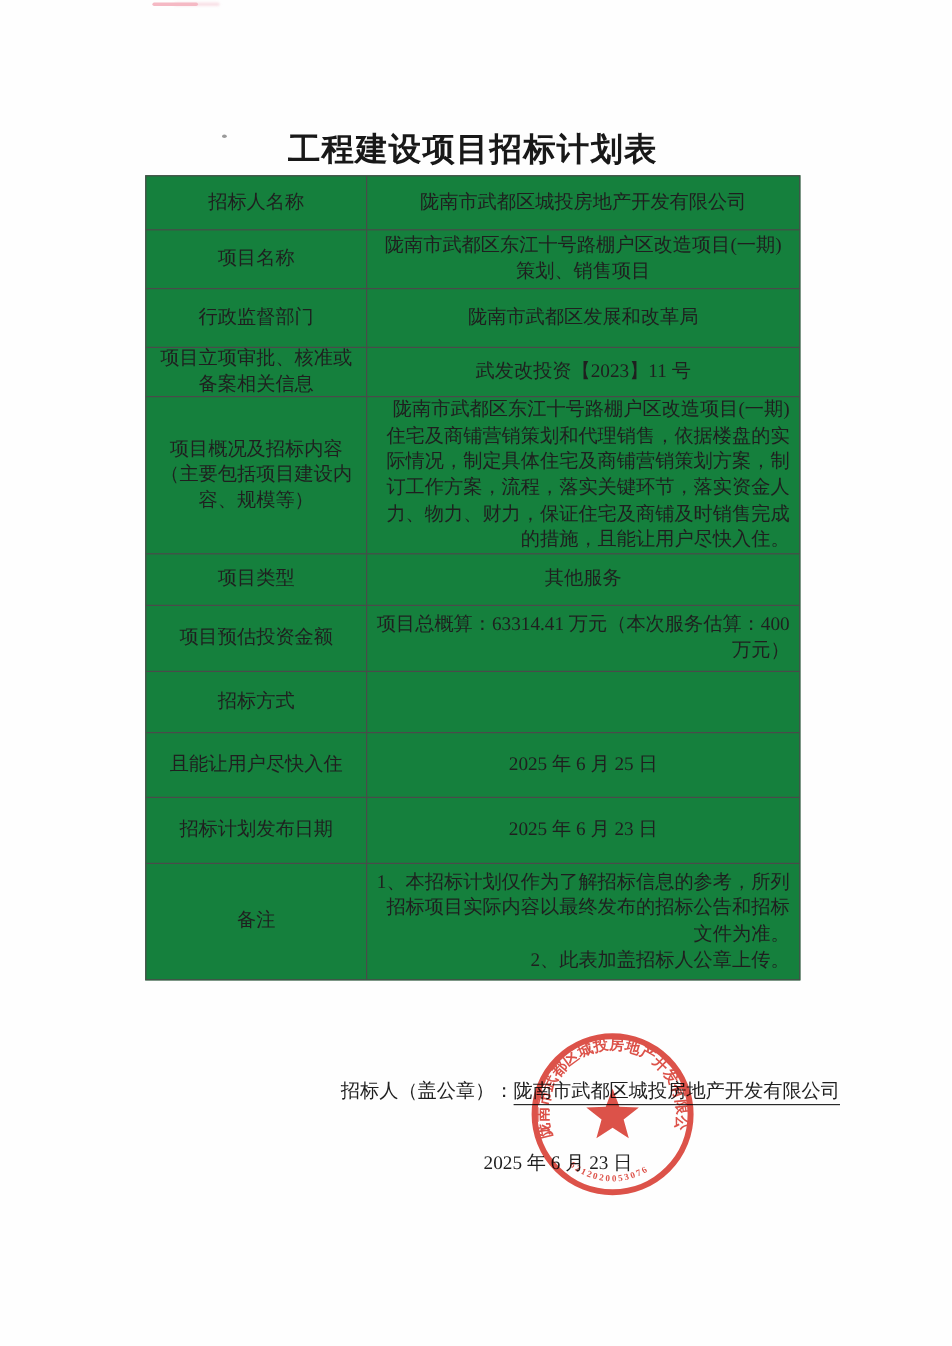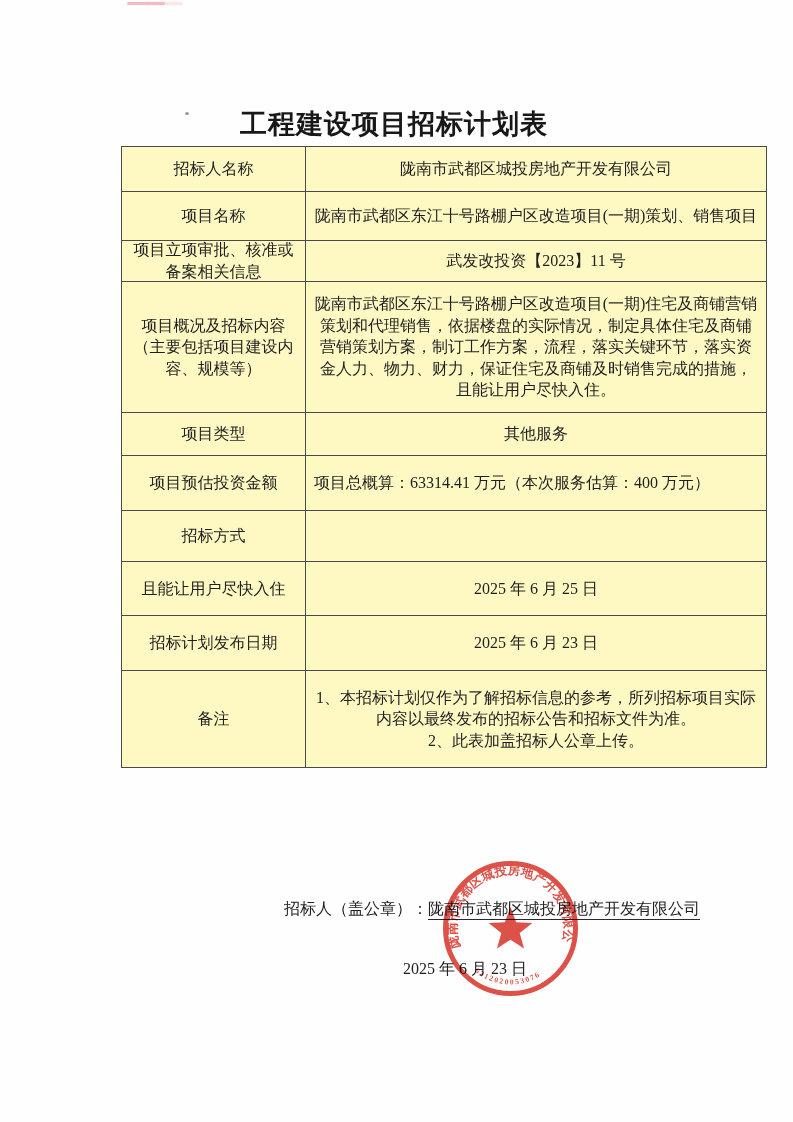--- a/index.html
+++ b/index.html
@@ -31,23 +31,23 @@
     position: absolute; left: 121px; top: 106px; width: 546px;
     text-align: center;
     font-family: Liberation Sans, sans-serif;
     font-weight: 700;
     font-size: 27px;
     letter-spacing: 1px;
     color: #181818;
   }
   
   .tender-table {
-    position: absolute; left: 121px; top: 146px; width: 646px;
+    position: absolute; left: 121px; top: 146px; width: 546px;
     border: 1px solid #4a4a4a;
-    background: #fef9c3;
+    background: #15803d;
   }
   .trow { display: flex; width: 100%; }
   .trow + .trow { border-top: 1px solid #4a4a4a; }
   .cell { display: flex; align-items: center; }
   .cell.label {
     width: 184px; flex: 0 0 184px;
     border-right: 1px solid #4a4a4a;
     justify-content: center;
     text-align: center;
     padding: 2px 6px;
@@ -55,21 +55,21 @@
     line-height: 1.35;
   }
   .cell.value {
     flex: 1 1 auto;
     padding: 4px 8px;
     font-size: 16px;
     line-height: 1.35;
     white-space: pre-line;
   }
   .cell.value.center { justify-content: center; text-align: center; }
-  .cell.value.left   { justify-content: flex-start; text-align: center; }
+  .cell.value.left   { justify-content: flex-start; text-align: right; }
   
   .sig-line {
     position: absolute; left: 284px; top: 899px;
     font-size: 16px; white-space: nowrap; text-align: right;
   }
   .sig-line .uline {
     border-bottom: 1px solid #2a2a2a;
     padding-bottom: 2px;
   }
   .date-line {
@@ -101,20 +101,24 @@
   <div class="doc-title">工程建设项目招标计划表</div>
 
   <div class="tender-table">
     <div class="trow" style="height:44px">
       <div class="cell label">招标人名称</div>
       <div class="cell value center">陇南市武都区城投房地产开发有限公司</div>
     </div>
     <div class="trow" style="height:49px">
       <div class="cell label">项目名称</div>
       <div class="cell value center">陇南市武都区东江十号路棚户区改造项目(一期)策划、销售项目</div>
+    </div>
+    <div class="trow" style="height:49px">
+      <div class="cell label">行政监督部门</div>
+      <div class="cell value center">陇南市武都区发展和改革局</div>
     </div>
     <div class="trow" style="height:41px">
       <div class="cell label">项目立项审批、核准或备案相关信息</div>
       <div class="cell value center">武发改投资【2023】11 号</div>
     </div>
     <div class="trow" style="height:131px">
       <div class="cell label">项目概况及招标内容（主要包括项目建设内容、规模等）</div>
       <div class="cell value left">陇南市武都区东江十号路棚户区改造项目(一期)住宅及商铺营销策划和代理销售，依据楼盘的实际情况，制定具体住宅及商铺营销策划方案，制订工作方案，流程，落实关键环节，落实资金人力、物力、财力，保证住宅及商铺及时销售完成的措施，且能让用户尽快入住。</div>
     </div>
     <div class="trow" style="height:43px">

